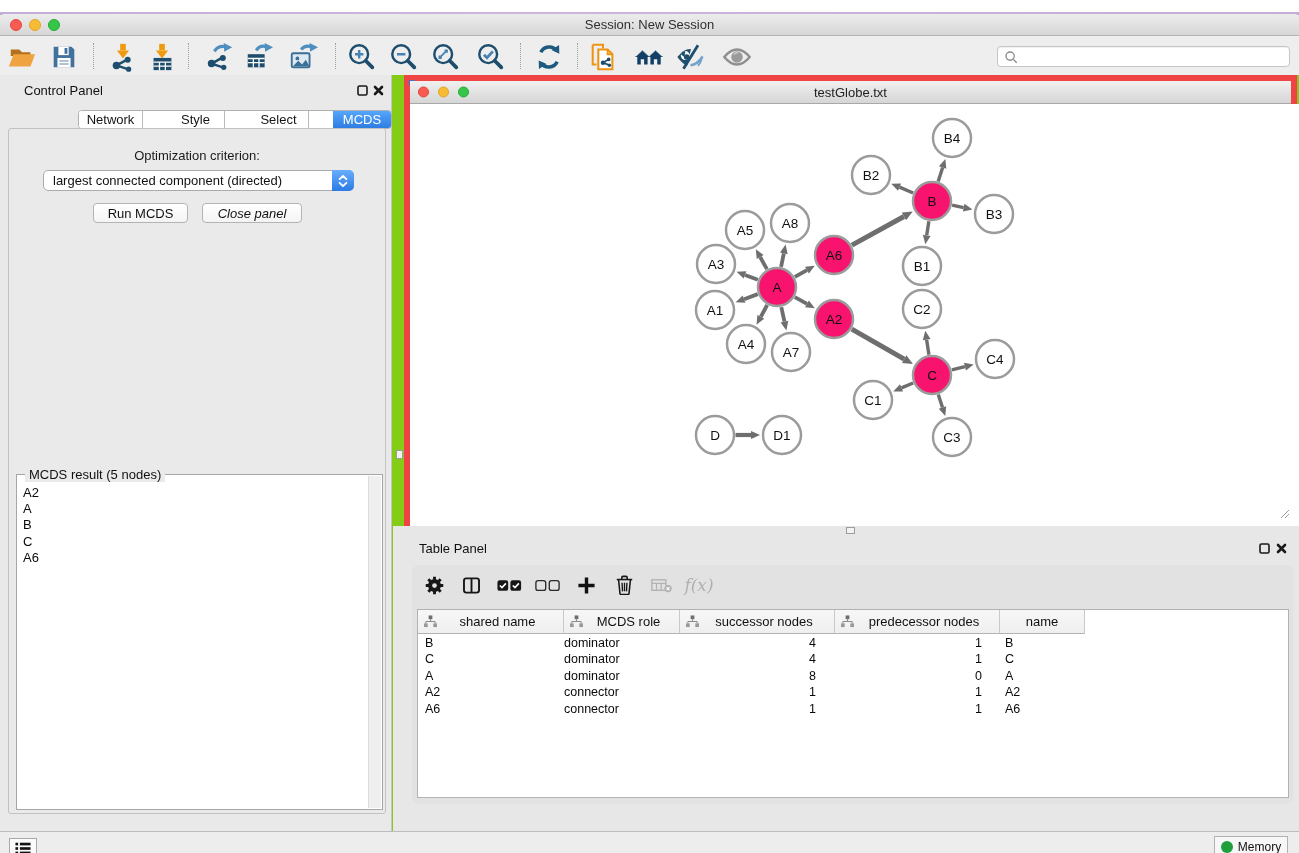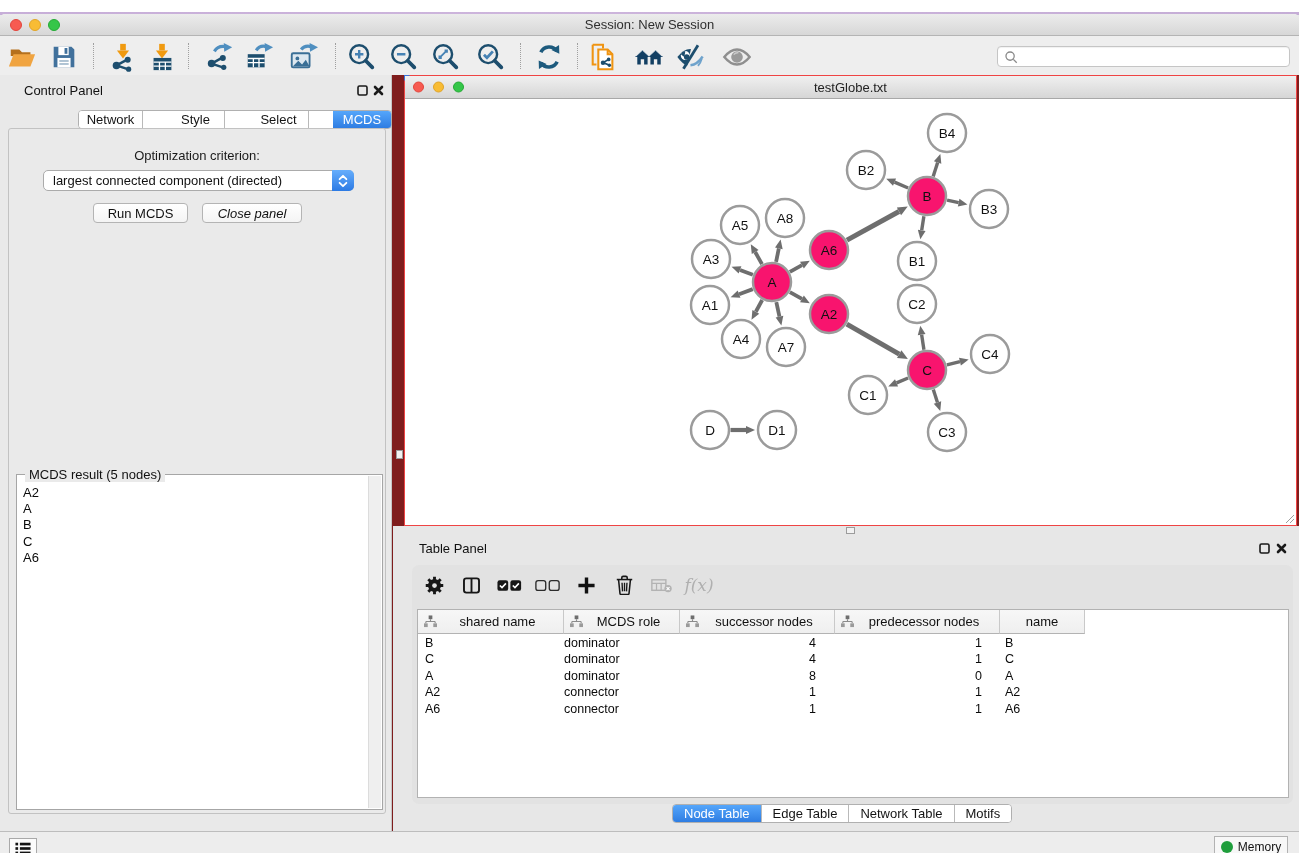--- a/index.html
+++ b/index.html
@@ -30,21 +30,21 @@
 
   
   #toolbar { position:absolute; left:0; top:22px; width:1299px; height:40px; background:#eeeeee; border-bottom:1px solid #c9c9c9; }
   .tbtn { position:absolute; top:5px; width:32px; height:32px; display:flex; align-items:center; justify-content:center; }
   .tsep { position:absolute; top:7px; width:0; height:26px; border-left:1px dotted #9f9f9f; }
   #search-box { position:absolute; left:997px; top:10px; width:293px; height:21px; background:#fff;
     border:1px solid #c5c5c5; border-radius:4px; box-shadow:inset 0 1px 1px rgba(0,0,0,0.06); }
   #search-box svg { position:absolute; left:6px; top:3px; }
 
   
-  #main { position:absolute; left:0; top:61px; width:1299px; height:756px; background:#7f1d1d; }
+  #main { position:absolute; left:0; top:61px; width:1299px; height:756px; background:#84cc16; }
 
   
   #control-panel { position:absolute; left:0; top:0; width:392px; height:757px; background:#e9e9e9; border-right:1px solid #c6c6c6; }
   #cp-title { position:absolute; left:24px; top:8px; font-size:13px; color:#111; }
   .win-float-btn, .win-close-btn { position:absolute; width:13px; height:13px; display:flex; align-items:center; justify-content:center; }
   #cp-float { right:22px; top:9px; } #cp-close { right:6px; top:9px; }
 
   .seg { position:absolute; display:flex; height:19px; border:1px solid #b0b0b0; border-radius:4px; background:#fff; overflow:hidden; }
   .seg .seg-item { height:100%; display:flex; align-items:center; justify-content:center; font-size:13px; color:#141414;
     border-right:1px solid #b9b9b9; background:#fff; }
@@ -71,21 +71,21 @@
   #result-title { position:absolute; left:8px; top:-8px; background:#eaeaea; padding:0 4px; font-size:13px; color:#111; }
   #result-list { position:absolute; left:1px; top:10px; bottom:2px; right:14px; padding-left:5px; overflow:hidden; }
   #result-list .li { font-size:13px; color:#0a0a0a; line-height:16.2px; }
   #result-scroll { position:absolute; right:1px; top:1px; bottom:1px; width:13px; background:#efefef; border-left:1px solid #dcdcdc; }
 
   
   #v-split-handle { position:absolute; left:396px; top:375px; width:7px; height:9px; background:#f2f2f2; border:1px solid #9c9c9c; }
   #h-split-handle { position:absolute; left:453px; top:1px; width:9px; height:7px; background:#f2f2f2; border:1px solid #9c9c9c; }
 
   
-  #net-window { position:absolute; left:404px; top:0; width:893px; height:451px; background:#fff; border:1px solid #ef4444;padding-left:32px; }
+  #net-window { position:absolute; left:404px; top:0; width:893px; height:451px; background:#fff; border:6px solid #ef4444;padding-left:32px; }
   #net-corner { position:absolute; left:-1px; top:-1px; width:0; height:0; border-top:6px solid #3b72d8; border-right:6px solid transparent; }
   #net-titlebar { position:absolute; left:0; top:0; width:100%; height:23px;
     background:linear-gradient(180deg,#f0f0f0,#d6d6d6); border-bottom:1px solid #a8a8a8; }
   #net-titlebar .tl { width:11px; height:11px; }
   #net-titlebar .tl.red { left:8px; } #net-titlebar .tl.yellow { left:28px; } #net-titlebar .tl.green { left:48px; }
   #net-title { position:absolute; left:0; right:0; top:0; height:23px; line-height:23px; text-align:center; font-size:13px; color:#222; }
   #net-canvas { position:absolute; left:0; top:23px; width:891px; height:426px; background:#fff; overflow:hidden; }
   #net-grip { position:absolute; right:1px; bottom:1px; width:12px; height:12px; }
 
   
@@ -571,26 +571,20 @@
                 <div class="tcell c0">A6</div>
                 <div class="tcell c1">connector</div>
                 <div class="tcell c2">1</div>
                 <div class="tcell c3">1</div>
                 <div class="tcell c4">A6</div>
               </div>
             </div>
           </div>
         </div>
 
-        <div id="tp-tabs" class="seg">
-          <div class="seg-item active">Node Table</div>
-          <div class="seg-item">Edge Table</div>
-          <div class="seg-item">Network Table</div>
-          <div class="seg-item">Motifs</div>
-        </div>
       </div>
     </div>
 
     <div id="statusbar">
       <div id="sb-list-btn">
         <svg width="16" height="13" viewBox="0 0 18 14">
           <g fill="#141414">
             <rect x="0.5" y="0.5" width="3" height="3"></rect>
               <rect x="5.5" y="0.5" width="12" height="3"></rect>
             <rect x="0.5" y="5.5" width="3" height="3"></rect>

